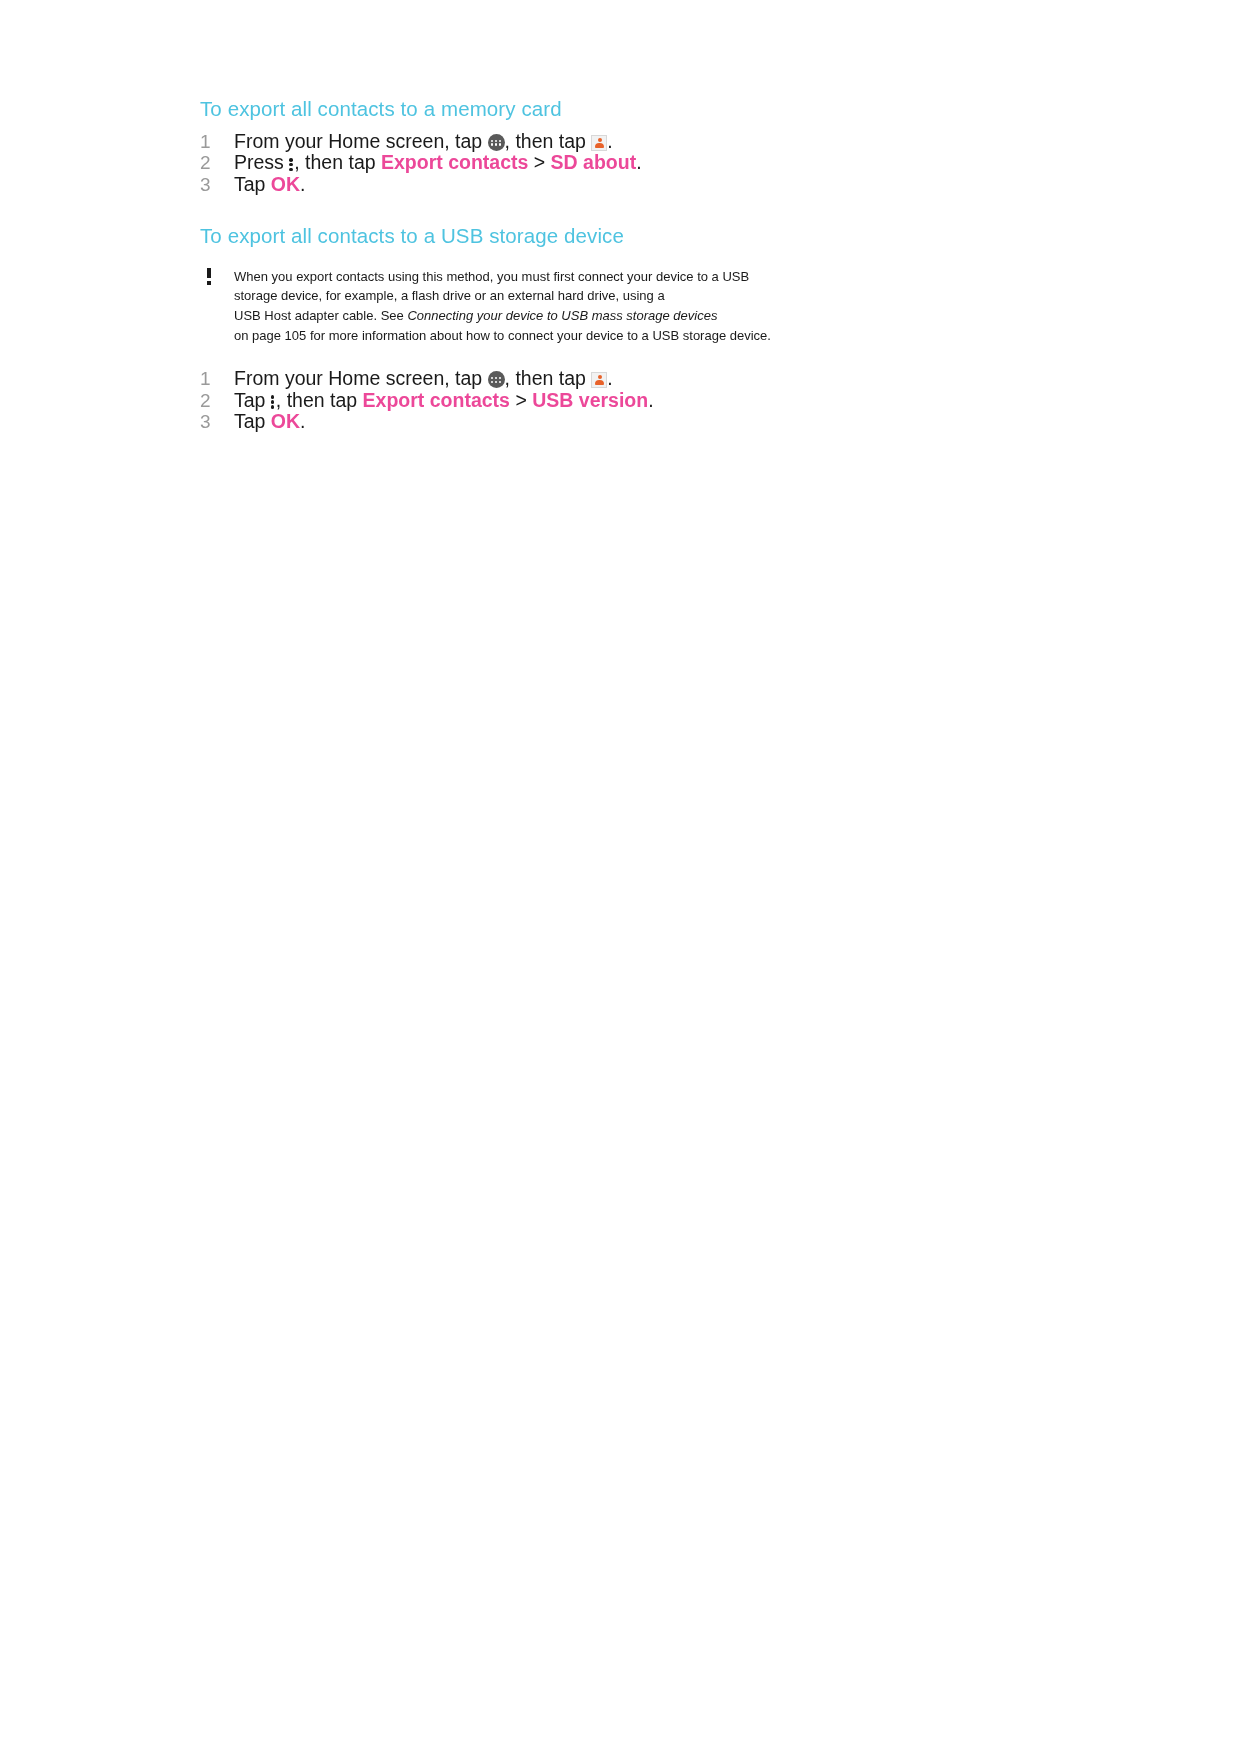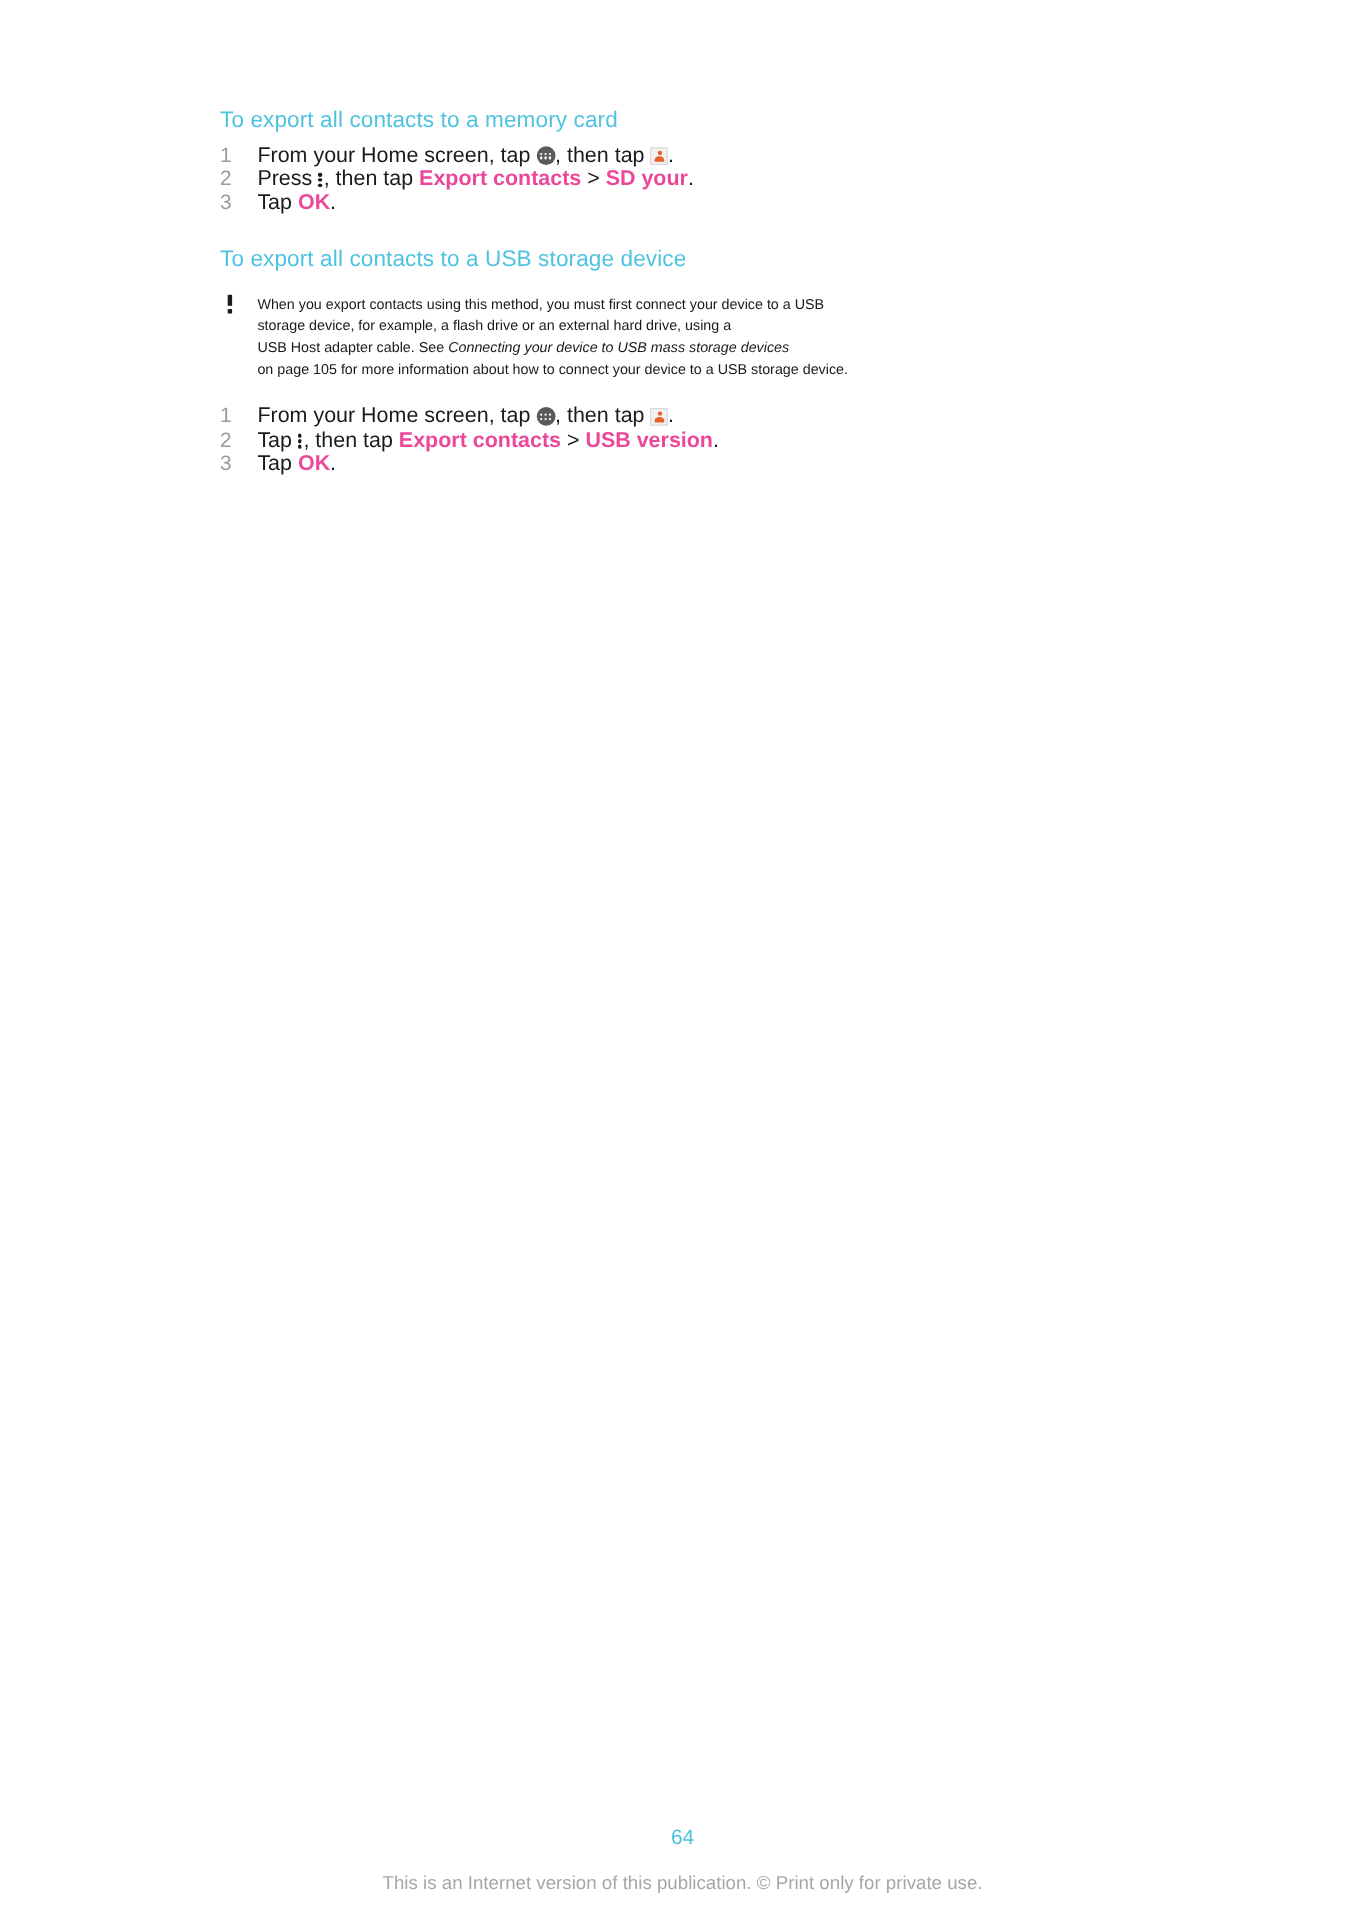--- a/index.html
+++ b/index.html
@@ -209,21 +209,21 @@
 <body>
 
 <div class="page">
 
   <div class="content">
 
     <div class="section">
       <h2 class="section-heading">To export all contacts to a memory card</h2>
       <ol class="steps">
           <li><span class="num">1</span><span>From your Home screen, tap <span class="icon-inline icon-appdrawer"><i></i><i></i><i></i><i></i><i></i><i></i></span>, then tap <span class="icon-inline icon-contacts"><span class="head"></span><span class="body"></span></span>.</span></li>
-          <li><span class="num">2</span><span>Press <span class="icon-inline icon-overflow"><i></i><i></i><i></i></span>, then tap <span class="bold">Export contacts</span> &gt; <span class="bold">SD your</span>.</span></li>
+          <li><span class="num">2</span><span>Press <span class="icon-inline icon-overflow"><i></i><i></i><i></i></span>, then tap <span class="bold">Export contacts</span> &gt; <span class="bold">SD about</span>.</span></li>
           <li><span class="num">3</span><span>Tap <span class="bold">OK</span>.</span></li>
         </ol>
     </div>
 
     <div class="section second">
       <h2 class="section-heading">To export all contacts to a USB storage device</h2>
 
       <div class="note">
         <span class="warn-icon">
           <span class="bar"></span>
@@ -239,17 +239,15 @@
 
       <ol class="steps" style="margin-top:22px;">
           <li><span class="num">1</span><span>From your Home screen, tap <span class="icon-inline icon-appdrawer"><i></i><i></i><i></i><i></i><i></i><i></i></span>, then tap <span class="icon-inline icon-contacts"><span class="head"></span><span class="body"></span></span>.</span></li>
           <li><span class="num">2</span><span>Tap <span class="icon-inline icon-overflow"><i></i><i></i><i></i></span>, then tap <span class="bold">Export contacts</span> &gt; <span class="bold">USB version</span>.</span></li>
           <li><span class="num">3</span><span>Tap <span class="bold">OK</span>.</span></li>
         </ol>
     </div>
 
   </div>
 
-  <div class="page-number">64</div>
-
-  <div class="footer-note">This is an Internet version of this publication. © Print only for private use.</div>
+
 
 </div>
 
 </body></html>

